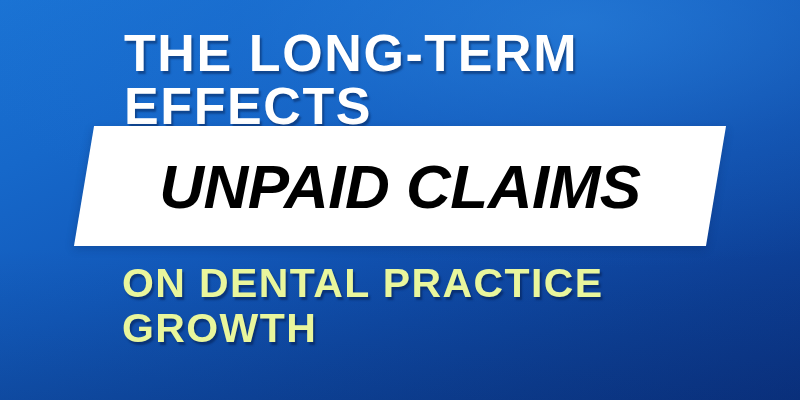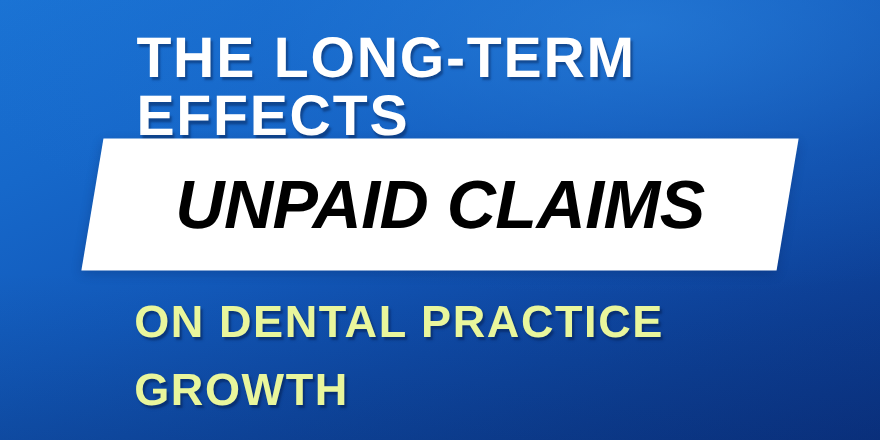--- a/index.html
+++ b/index.html
@@ -95,21 +95,21 @@
     white-space: nowrap;
   }
 
   
   .subline {
     left: 122px;
     top: 261px;
     width: 650px;
     color: #e9f69c;
     font-size: 41px;
-    line-height: 62px;
+    line-height: 45px;
     font-weight: 700;
     letter-spacing: 1.4px;
     text-transform: uppercase;
     font-stretch: condensed;
     text-shadow: 2px 3px 2px rgba(4,26,72,0.50);
     white-space: pre-line;
   }
 </style>
 </head>
 <body>

